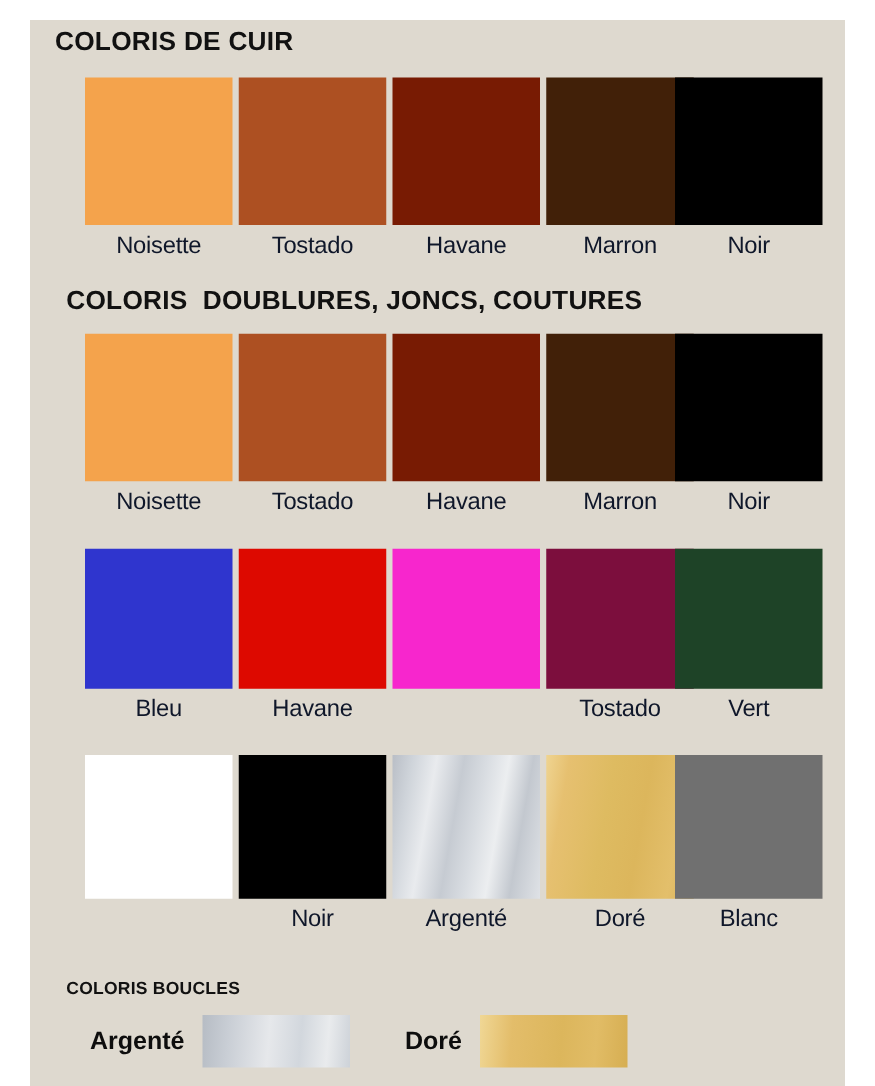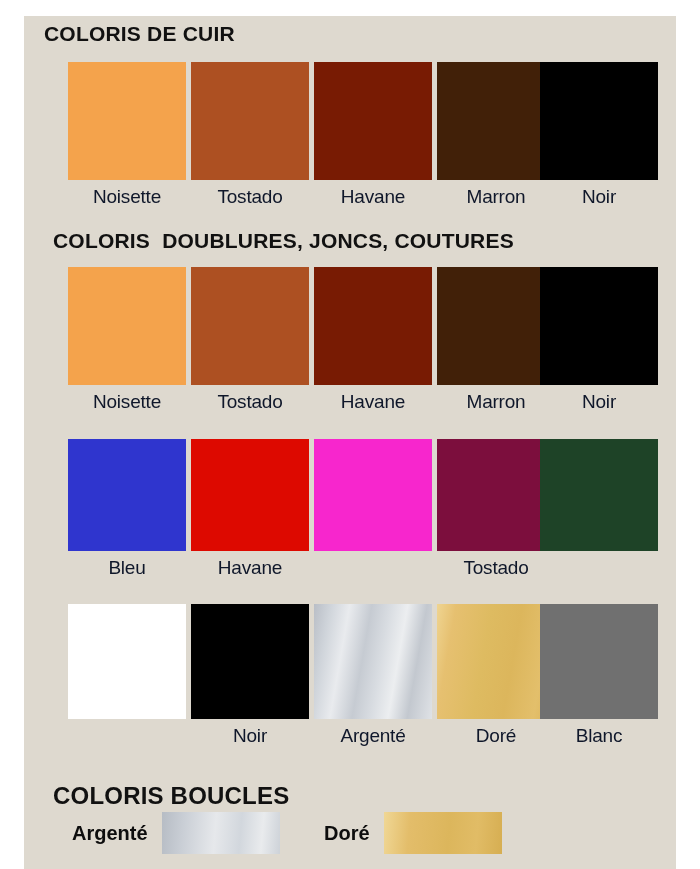--- a/index.html
+++ b/index.html
@@ -25,21 +25,21 @@
   .section-header {
     position: absolute;
     font-weight: bold;
     color: #111111;
     letter-spacing: 0.2px;
     white-space: pre;
     font-family: "Liberation Sans", sans-serif;
   }
   #header-cuir   { left: 20px; top: 6px;   font-size: 21px; }
   #header-doub   { left: 29px; top: 213px; font-size: 21px; }
-  #header-boucles{ left: 29px; top: 766px; font-size: 24px; }
+  #header-boucles{ left: 29px; top: 766px; font-size: 14px; }
 
   .swatch-row {
     position: absolute;
     left: 20px;
     width: 612px;
   }
   .swatch-cell {
     position: absolute;
     top: 0;
     width: 118px;
@@ -168,20 +168,21 @@
     </div>
     <div class="swatch-cell" style="left:270px">
       <div class="swatch-chip" id="chip-coul-2" style="background: rgb(247, 38, 205);"></div>
     </div>
     <div class="swatch-cell" style="left:393px">
       <div class="swatch-chip" id="chip-coul-3" style="background: rgb(124, 14, 61);"></div>
       <span class="swatch-label">Tostado</span>
     </div>
     <div class="swatch-cell" style="left:496px">
       <div class="swatch-chip" id="chip-coul-4" style="background: rgb(30, 67, 39);"></div>
+      <span class="swatch-label">Vert</span>
     </div>
   </div>
 
   <div class="swatch-row" id="row-metaux">
     <div class="swatch-cell" style="left:24px">
       <div class="swatch-chip" id="chip-met-0" style="background: rgb(255, 255, 255);"></div>
     </div>
     <div class="swatch-cell" style="left:147px">
       <div class="swatch-chip" id="chip-met-1" style="background: rgb(0, 0, 0);"></div>
       <span class="swatch-label">Noir</span>

